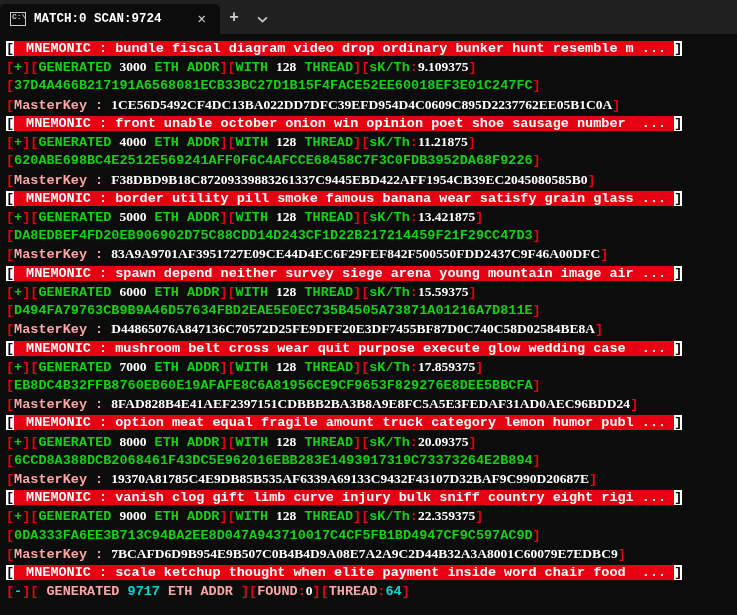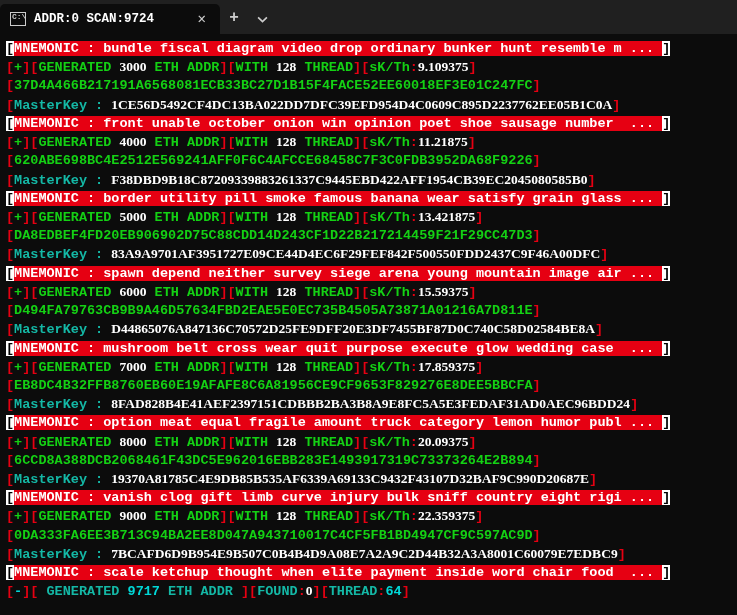--- a/index.html
+++ b/index.html
@@ -55,36 +55,36 @@
   .tab-drop svg { width: 11px; height: 11px; }
   
   .term {
     padding: 6px 6px;
     white-space: pre;
     letter-spacing: 0;
   }
   .line { display: block; }
   
   
-  .bg-red    { background: #e60012; color: #fff; }
+  .bg-red    { background: #e60012; color: #fff; padding-left: 12px; }
   .bg-white  { background: #fff; color: #000; }
   .red       { color: #e60012; }
   .green     { color: #14d114; }
   .cyan      { color: #00d7d7; }
-  .yellow    { color: #14b8a6; }
+  .yellow    { color: #fca5a5; }
   .white     { color: #ffffff; font-family: Liberation Serif, serif; }
   
 </style>
 </head>
 <body>
 
 <div class="tabbar">
   <div class="tab">
     <span class="tab-icon">C:\</span>
-    <span class="tab-title">ADDR:0 SCAN:9724</span>
+    <span class="tab-title">MATCH:0 SCAN:9724</span>
     <span class="tab-close">✕</span>
   </div>
   <div class="tab-add">+</div>
   <div class="tab-drop">
     <svg viewBox="0 0 10 10">
         <path d="M1 3 L5 7 L9 3" stroke="#ccc" stroke-width="1.5" fill="none"></path>
       </svg>
   </div>
 </div>
 

